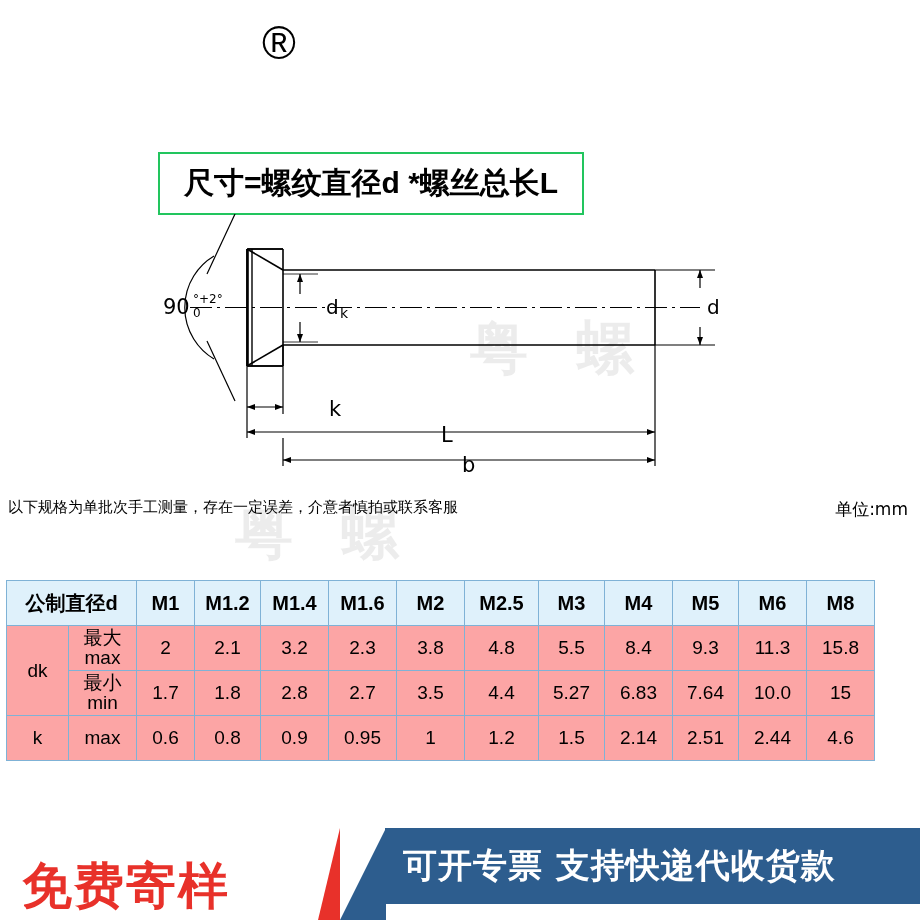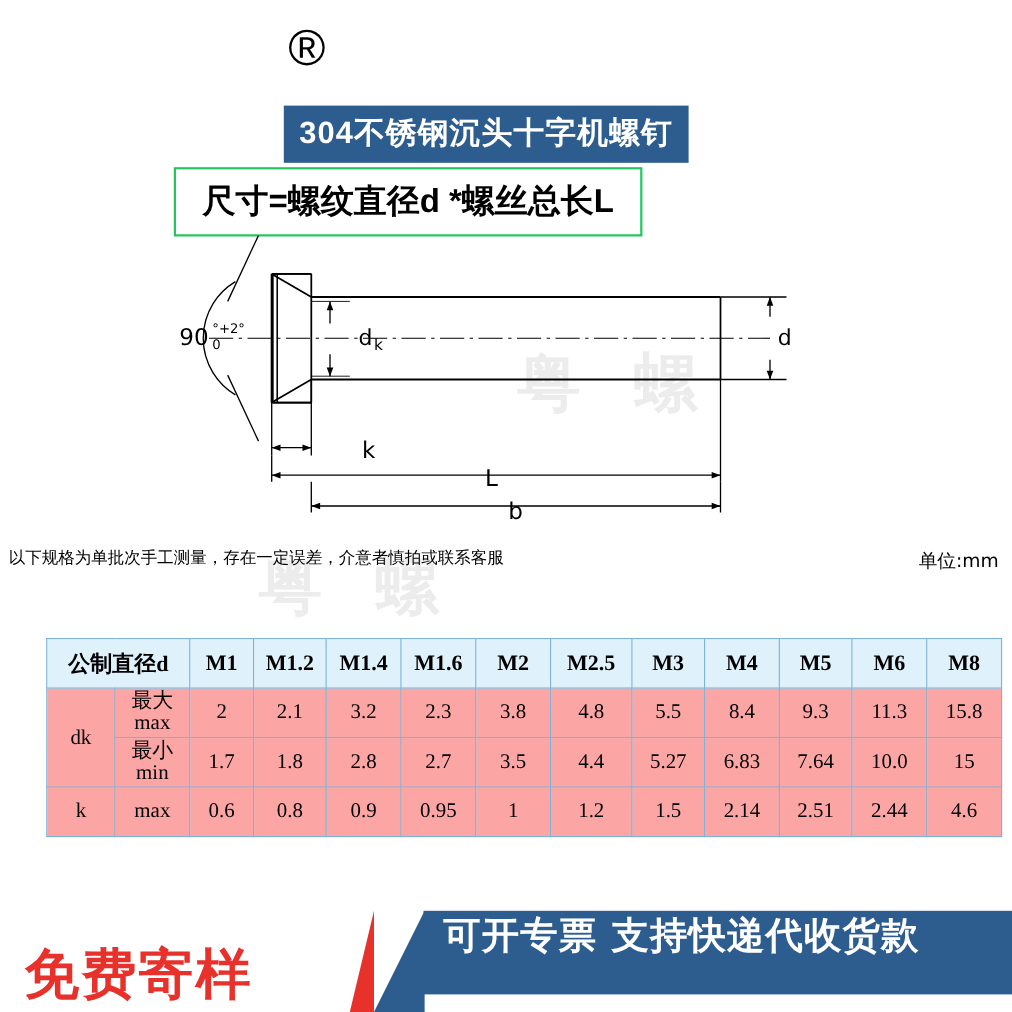--- a/index.html
+++ b/index.html
@@ -98,22 +98,21 @@
   
   .table-wrap{
     position:absolute;
     left:6px;top:580px;
     width:908px;
   }
   table.spec{
     border-collapse:collapse;
     width:836px;
     table-layout:fixed;
-    font-family:Liberation Serif, serif;
-    margin-left:36px;
+    font-family:Liberation Sans, sans-serif;
   }
   table.spec td,table.spec th{
     border:1px solid #7fb2d6;
     text-align:center;
     vertical-align:middle;
     font-size:19px;
     color:#000;
     padding:2px 0;
     height:40px;
     background:#fca5a5;
@@ -158,21 +157,21 @@
     font-size:50px;
     font-weight:bold;
     padding-left:22px;
     letter-spacing:2px;
     font-family:"DejaVu Sans","Liberation Sans",sans-serif;
   }
   .footer-right{
     position:absolute;left:385px;top:0;
     width:535px;height:76px;
     background:#2d5d8e;
-    display:flex;
+    display:flex;align-items:center;
   }
   .footer-right span{
     color:#ffffff;
     font-size:34px;
     font-weight:bold;
     padding-left:18px;
     letter-spacing:1px;
     font-family:"DejaVu Sans","Liberation Sans",sans-serif;
   }
   .footer-slash{
@@ -188,21 +187,20 @@
     width:0;height:0;
     border-left:22px solid transparent;
     border-bottom:92px solid #e8312a;
   }
 </style>
 </head>
 <body>
 
 <div class="header">
   <div class="reg-mark">®</div>
-  <div class="title-banner">304不锈钢沉头十字机螺钉</div>
   <div class="subtitle-box">尺寸=螺纹直径d *螺丝总长L</div>
 </div>
 
 <div class="diagram">
   <svg width="920" height="270" viewBox="0 0 920 270">
     <g stroke="#000" fill="none" stroke-width="1.6">
 
       <path d="M247,35 L247,152"></path>
 
       <line x1="247" y1="35" x2="283" y2="35"></line>

